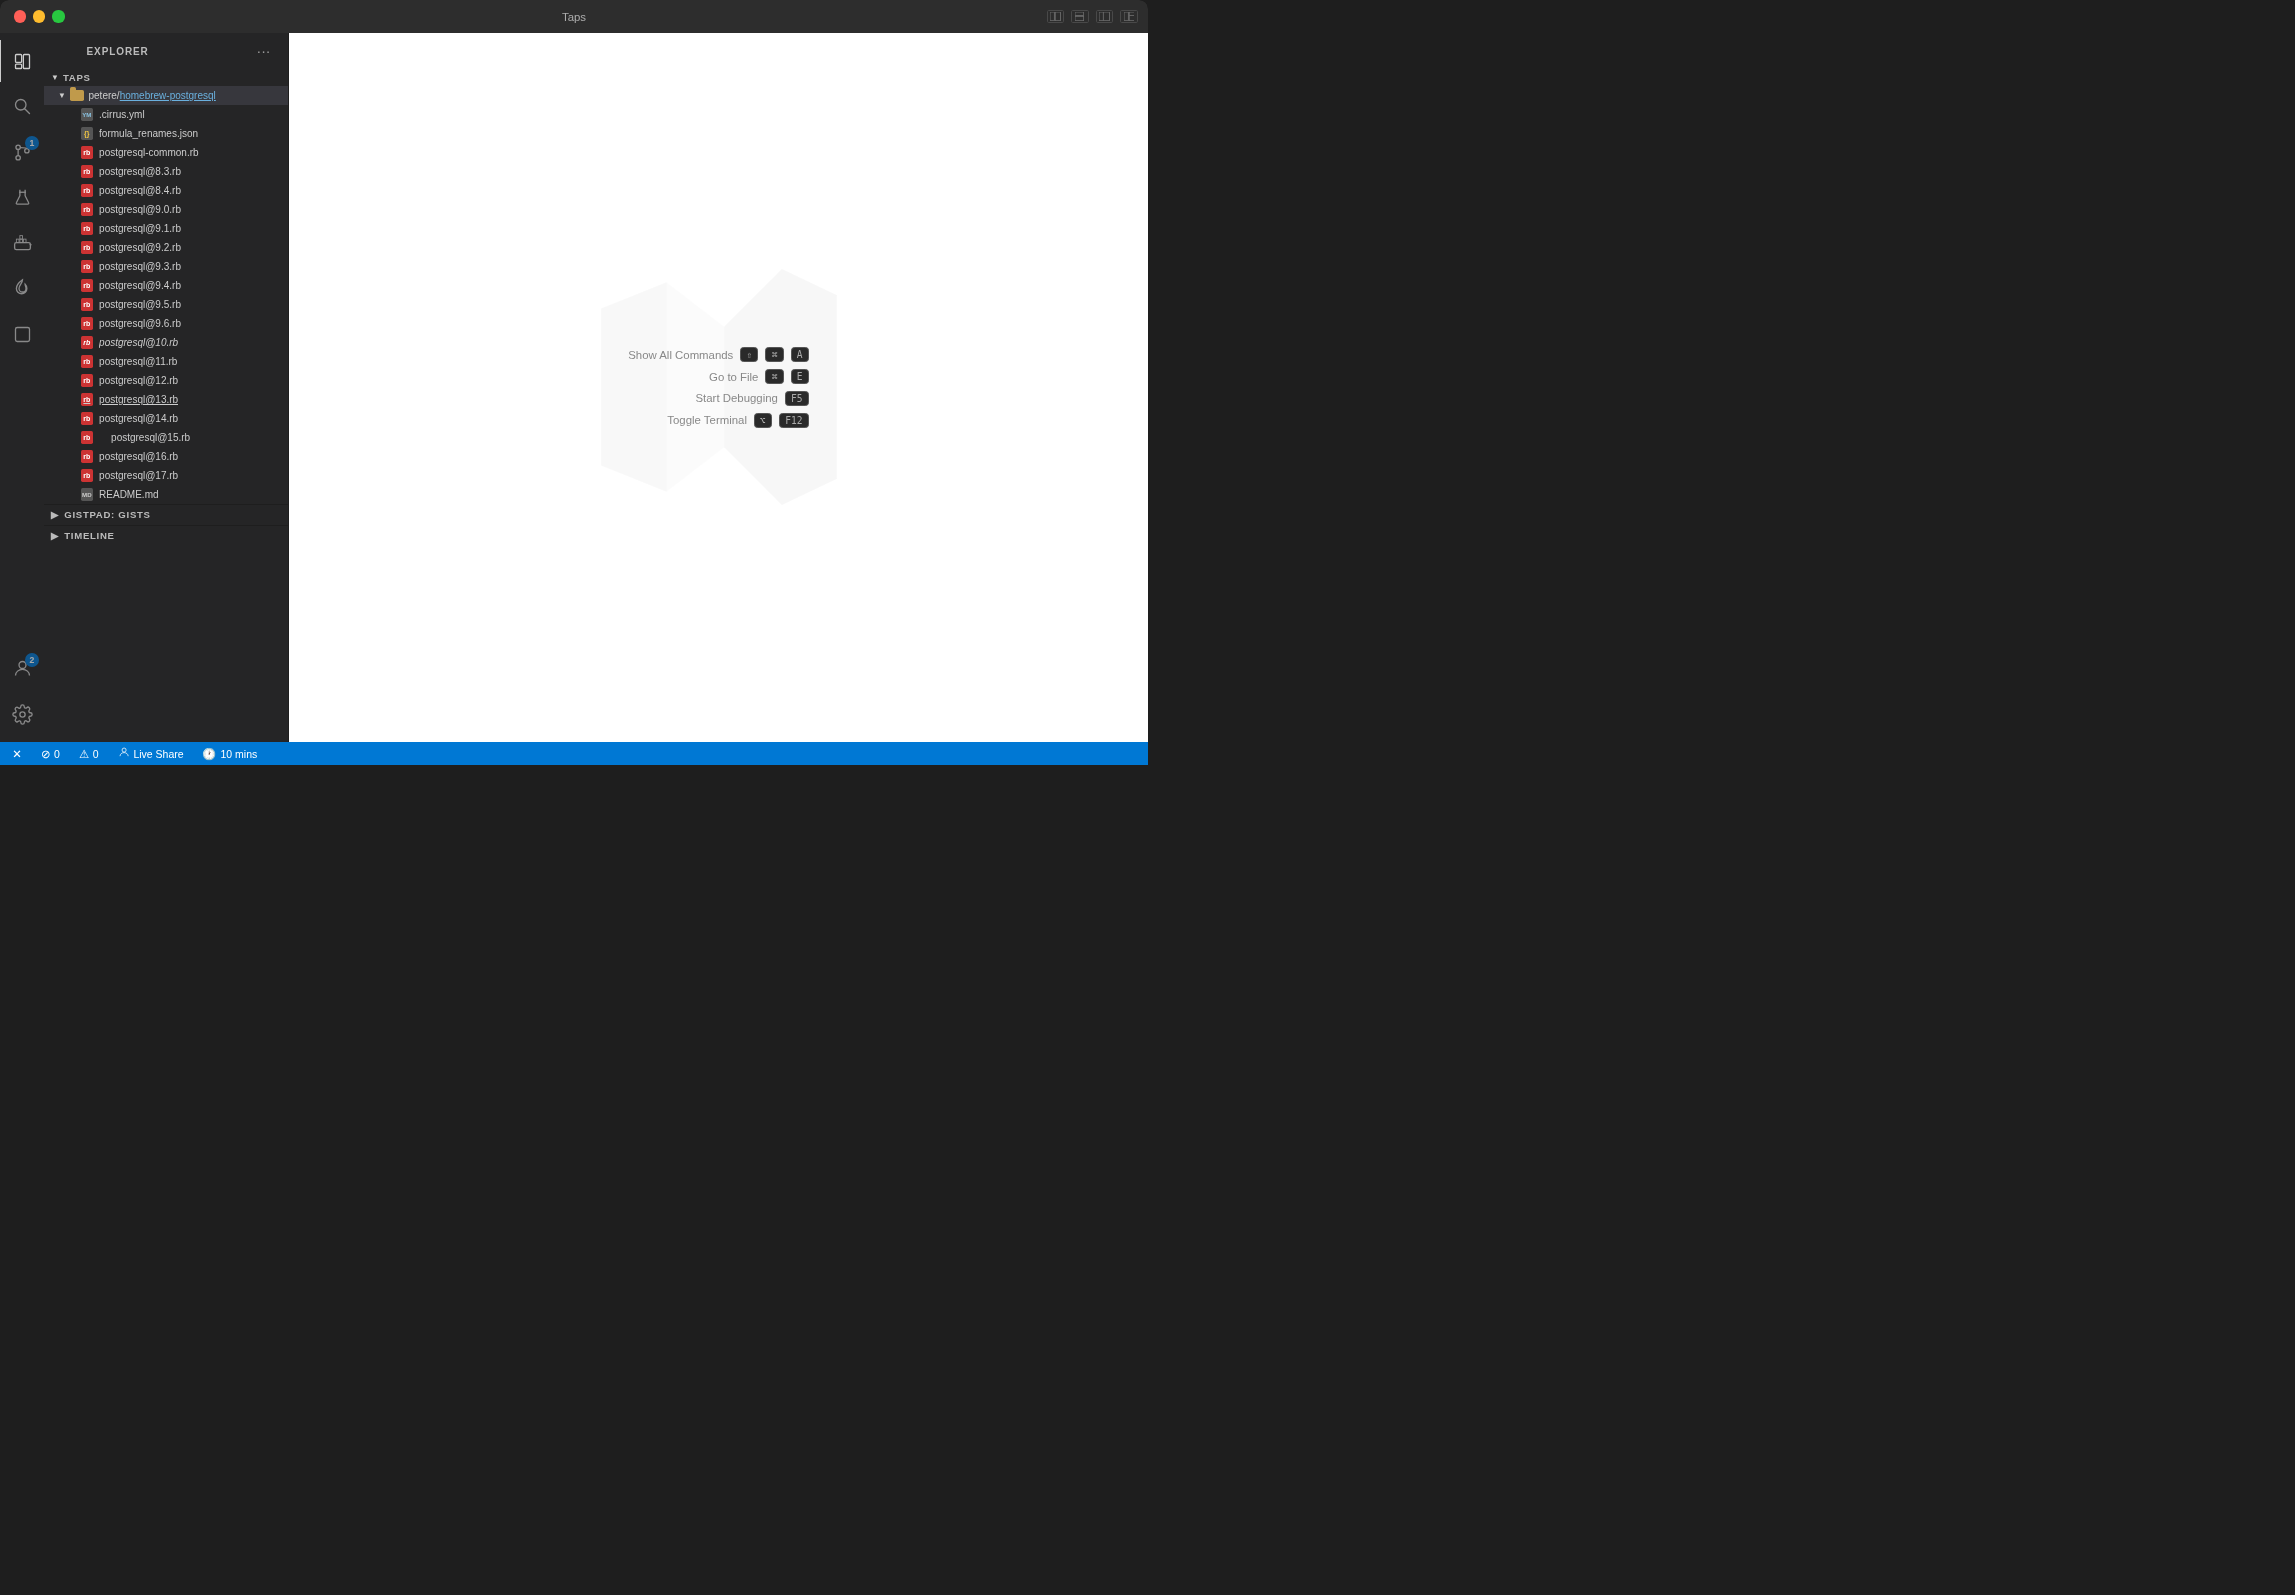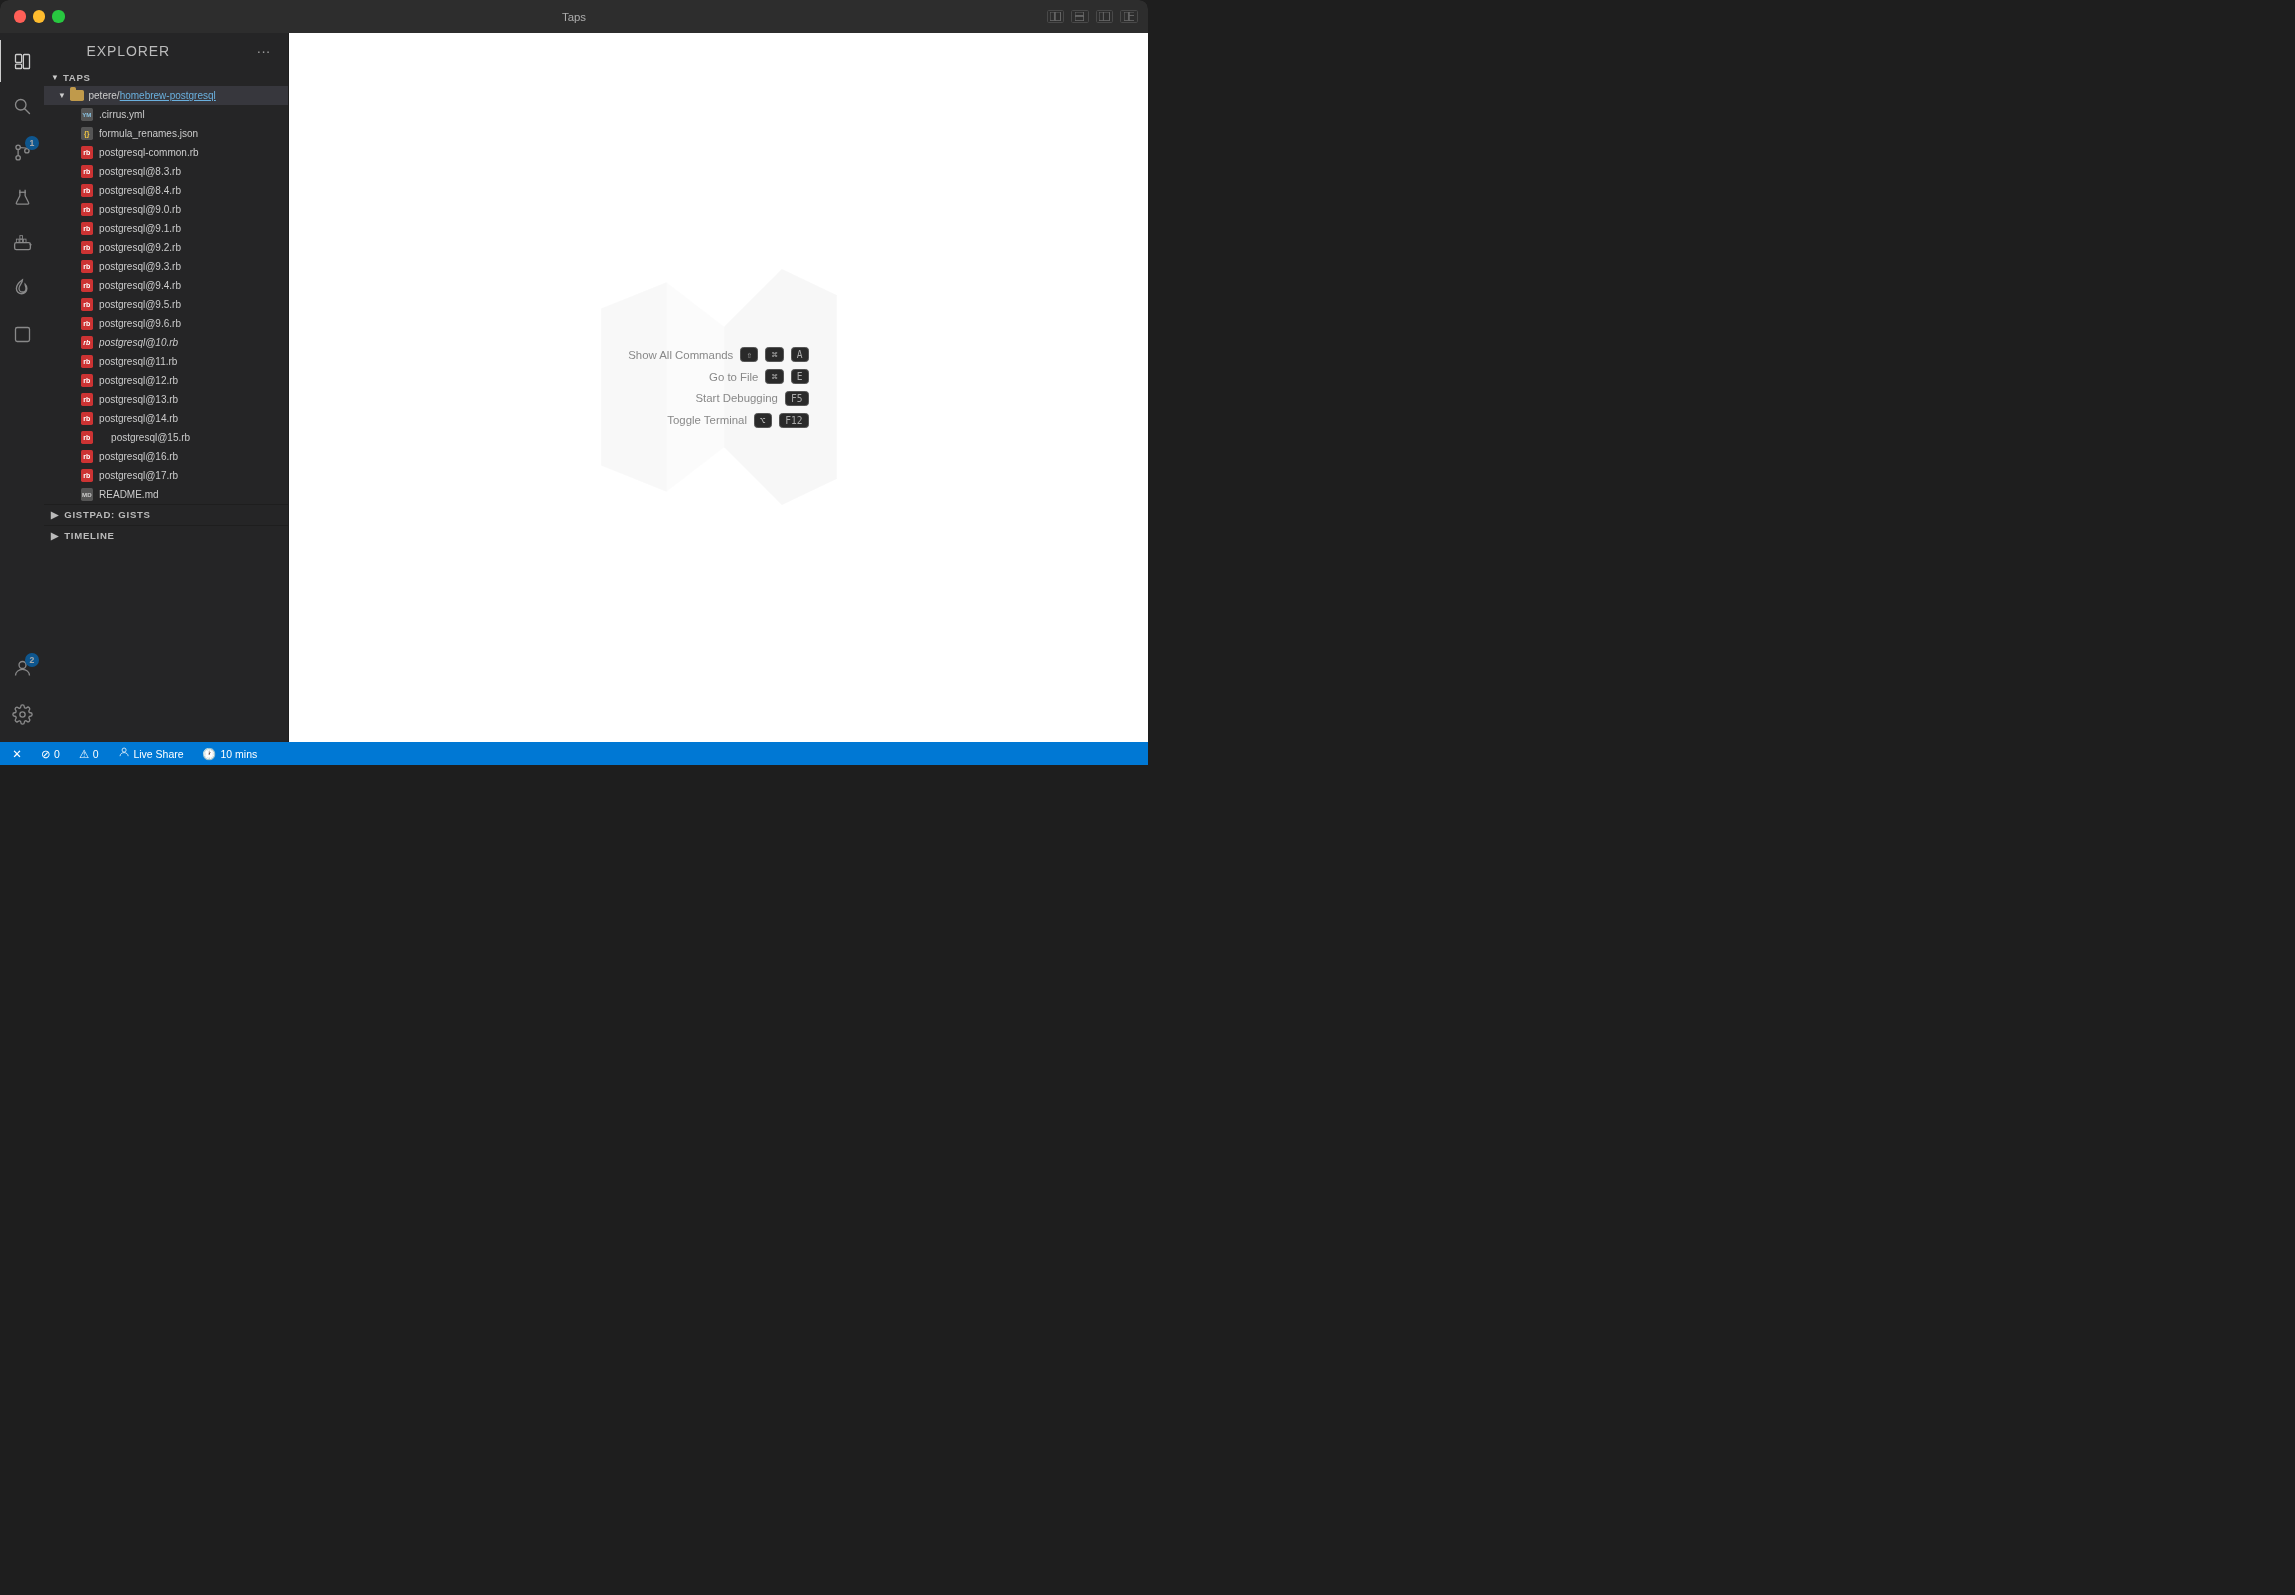--- a/index.html
+++ b/index.html
@@ -149,22 +149,22 @@
       border-right: 0.9px solid #1e1e1e;
     }
     .sidebar-header {
       display: flex;
       align-items: center;
       justify-content: space-between;
       padding: 8.7px 14px 7px 17.5px;
       flex-shrink: 0;
     }
     .sidebar-title {
-      font-size: 14px;
-      font-weight: 400;
+      font-size: 10px;
+      font-weight: 700;
       letter-spacing: 0.9px;
       color: #bbbbbb;
       text-transform: uppercase;
       padding-left: 25px;
     }
     .sidebar-actions {
       display: flex;
       gap: 3.5px;
     }
     .sidebar-action-btn {
@@ -672,21 +672,21 @@
   </div>
             <div class="tree-item">
     <div class="tree-item-indent3" style="width:100%; display:flex; align-items:center;">
       <div class="file-icon">
                   <div class="ruby-icon">rb</div>
                 </div>
       <span class="file-name">postgresql@12.rb</span>
     </div>
   </div>
             <div class="tree-item">
-    <div class="tree-item-indent3" style="width:100%; display:flex; align-items:center;">
+    <div class="tree-item-indent3" style="width:100%; display:flex; align-items:center;text-decoration:underline;">
       <div class="file-icon">
                   <div class="ruby-icon">rb</div>
                 </div>
       <span class="file-name">postgresql@13.rb</span>
     </div>
   </div>
             <div class="tree-item">
     <div class="tree-item-indent3" style="width:100%; display:flex; align-items:center;">
       <div class="file-icon">
                   <div class="ruby-icon">rb</div>

